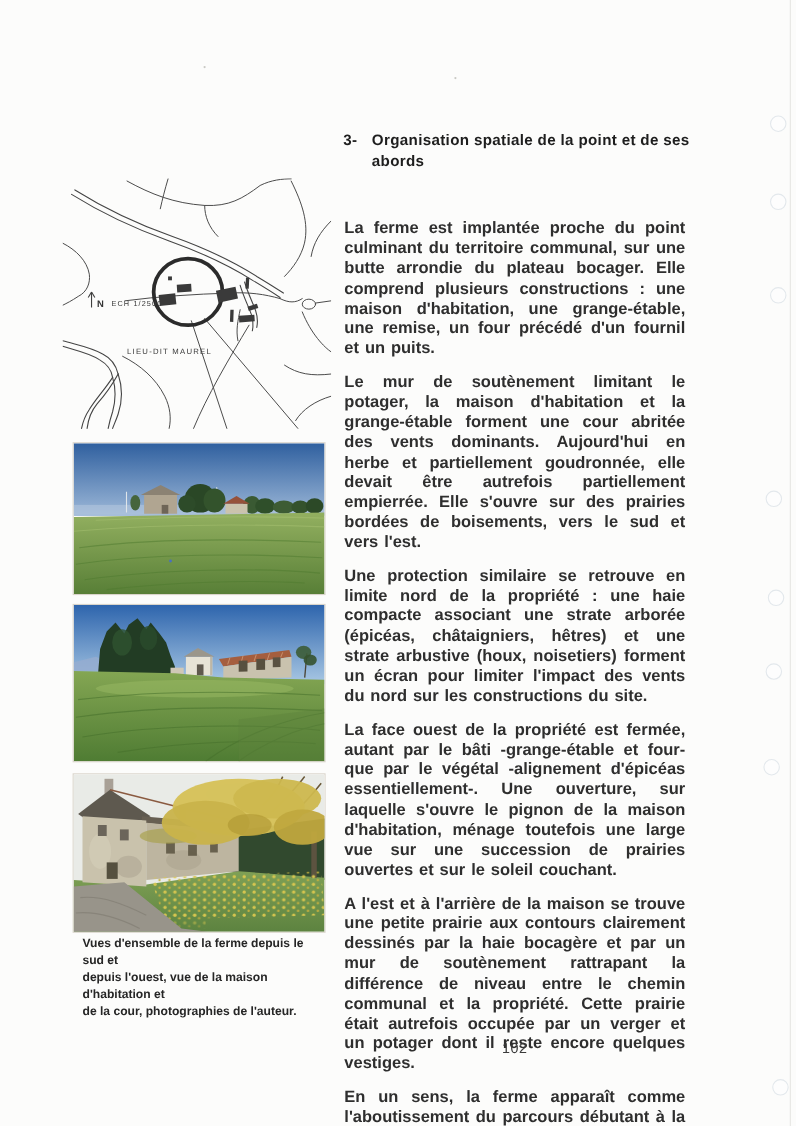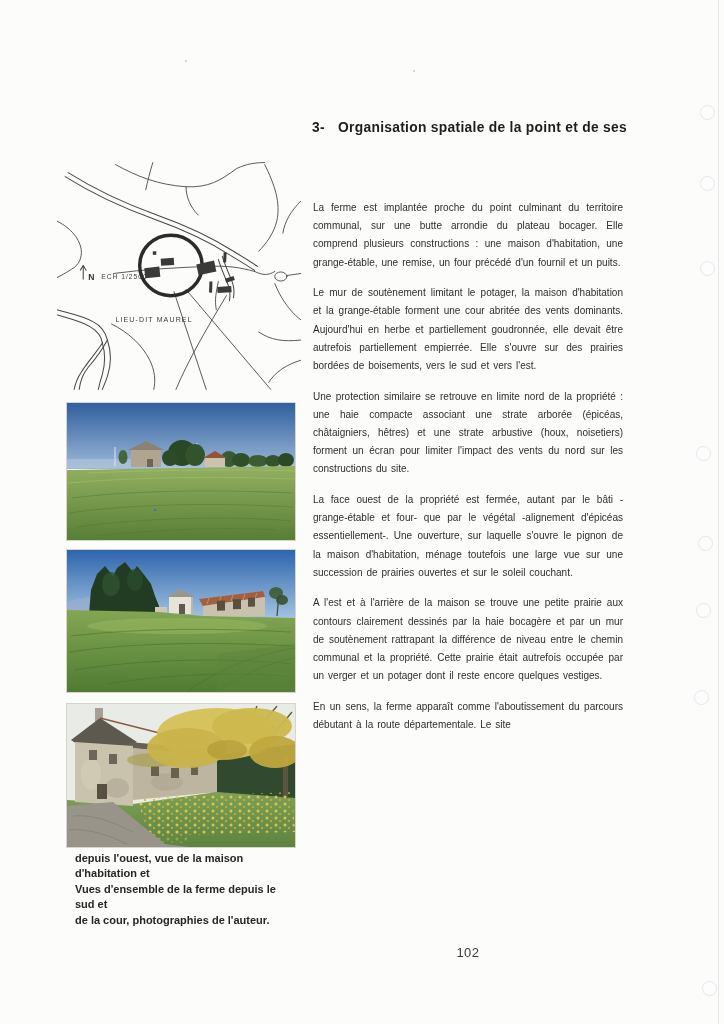--- a/index.html
+++ b/index.html
@@ -19,22 +19,22 @@
     position:absolute;left:312px;top:118px;width:320px;
     font-size:13.8px;font-weight:bold;letter-spacing:.3px;
     color:#1e1e1e;line-height:19px;display:flex;
   }
   .h-num{width:26px;flex:0 0 26px;}
   .h-line{display:block;white-space:nowrap;}
 
   .text-col{position:absolute;left:313px;top:199px;width:310px;}
   .text-col p{
     margin:0 0 12.4px 0;
-    font-size:10px;line-height:18.2px;color:#2e2e2e;
-    text-align:justify;word-spacing:1.2px;
+    font-size:15px;line-height:18.2px;color:#2e2e2e;
+    text-align:justify;word-spacing:1.2px;font-weight:bold;
   }
   .page-number{
     position:absolute;left:313px;top:945px;width:310px;
     text-align:center;font-size:13px;color:#3a3a3a;letter-spacing:.5px;
   }
 
   
   .map-box{position:absolute;left:57px;top:162px;width:244px;height:228px;}
   .photo{
     position:absolute;left:66px;width:228px;
@@ -67,20 +67,21 @@
   <div class="hole" style="left:696px;top:603px;"></div>
   <div class="hole" style="left:694px;top:690px;"></div>
   <div class="hole" style="left:702px;top:981px;"></div>
   <div class="speck" style="left:185px;top:60px;width:2px;height:2px;"></div>
   <div class="speck" style="left:413px;top:70px;width:2px;height:2px;"></div>
 
   <div class="heading">
     <span class="h-num">3-</span>
     <span class="h-text">
       <span class="h-line">Organisation spatiale de la point et de ses</span>
+      <span class="h-line">abords</span>
     </span>
   </div>
 
   <div class="text-col">
     <p>La ferme est implantée proche du point culminant du territoire communal, sur une butte arrondie du plateau bocager. Elle comprend plusieurs constructions : une maison d'habitation, une grange-étable, une remise, un four précédé d'un fournil et un puits.</p>
     <p>Le mur de soutènement limitant le potager, la maison d'habitation et la grange-étable forment une cour abritée des vents dominants. Aujourd'hui en herbe et partiellement goudronnée, elle devait être autrefois partiellement empierrée. Elle s'ouvre sur des prairies bordées de boisements, vers le sud et vers l'est.</p>
     <p>Une protection similaire se retrouve en limite nord de la propriété : une haie compacte associant une strate arborée (épicéas, châtaigniers, hêtres) et une strate arbustive (houx, noisetiers) forment un écran pour limiter l'impact des vents du nord sur les constructions du site.</p>
     <p>La face ouest de la propriété est fermée, autant par le bâti -grange-étable et four- que par le végétal -alignement d'épicéas essentiellement-. Une ouverture, sur laquelle s'ouvre le pignon de la maison d'habitation, ménage toutefois une large vue sur une succession de prairies ouvertes et sur le soleil couchant.</p>
     <p>A l'est et à l'arrière de la maison se trouve une petite prairie aux contours clairement dessinés par la haie bocagère et par un mur de soutènement rattrapant la différence de niveau entre le chemin communal et la propriété. Cette prairie était autrefois occupée par un verger et un potager dont il reste encore quelques vestiges.</p>
     <p>En un sens, la ferme apparaît comme l'aboutissement du parcours débutant à la route départementale. Le site</p>
@@ -309,20 +310,20 @@
 
       <polygon points="0,102 46,98 98,140 122,143 0,143" fill="#98948a"></polygon>
       <g stroke="#7e7a70" stroke-width="1" opacity="0.6">
         <path d="M6,112 C26,110 46,118 66,128" fill="none"></path>
         <path d="M2,126 C22,124 44,132 60,140" fill="none"></path>
       </g>
     </svg>
   </div>
 
   <div class="caption">
+    <span>Vues d'ensemble de la ferme depuis le sud et</span>
     <span>depuis l'ouest, vue de la maison d'habitation et</span>
-    <span>Vues d'ensemble de la ferme depuis le sud et</span>
     <span>de la cour, photographies de l'auteur.</span>
   </div>
 
   <div class="page-number">102</div>
 
 </div>
 
 </body></html>

